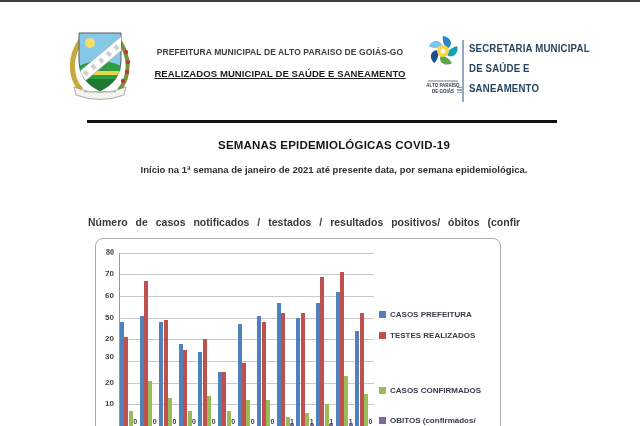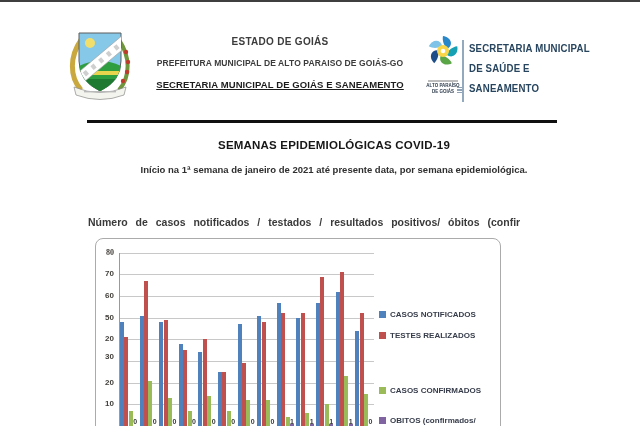--- a/index.html
+++ b/index.html
@@ -88,23 +88,22 @@
           <rect x="31" y="40" width="5" height="4" fill="#cfcfcf"></rect>
           <rect x="31" y="50" width="5" height="4" fill="#cfcfcf"></rect>
         </g>
       </g>
       <path d="M8 59 Q34 70 60 59 L58 67 Q34 76 10 67 Z" fill="#f4f4ee" stroke="#8a8a8a" stroke-width="0.7"></path>
       <rect x="18" y="63" width="32" height="1.4" fill="#b9b9b9"></rect>
     </svg>
   </div>
 
   <div id="header-center" class="abs">
-    <div id="hc1">ESTADO DE GOIÁS</div>
     <div id="hc2">PREFEITURA MUNICIPAL DE ALTO PARAISO DE GOIÁS-GO</div>
-    <div id="hc3">SECRETARIA MUNICIPAL DE GOIÁS E SANEAMENTO</div>
+    <div id="hc3">REALIZADOS MUNICIPAL DE SAÚDE E SANEAMENTO</div>
   </div>
 
   <div id="health-logo" class="abs">
     <svg width="34" height="40" viewBox="0 0 34 40">
       <g>
         <path d="M17 2 C25 3 28 11 21 15 C18 11 16 7 17 2 Z" fill="#2787c8"></path>
         <path d="M17 2 C25 3 28 11 21 15 C18 11 16 7 17 2 Z" fill="#16a0b4" transform="rotate(72 17 17)"></path>
         <path d="M17 2 C25 3 28 11 21 15 C18 11 16 7 17 2 Z" fill="#5aa646" transform="rotate(144 17 17)"></path>
         <path d="M17 2 C25 3 28 11 21 15 C18 11 16 7 17 2 Z" fill="#1d4e89" transform="rotate(216 17 17)"></path>
         <path d="M17 2 C25 3 28 11 21 15 C18 11 16 7 17 2 Z" fill="#7fc3e8" transform="rotate(288 17 17)"></path>
@@ -207,21 +206,21 @@
         <div class="bar" style="left: 233.2px; top: 185px; width: 4px; height: 2px; background: rgb(128, 100, 162);"></div>
         <div class="dlabel" style="left: 230.2px; top: 179px;">1</div>
         <div class="bar" style="left: 252.8px; top: 185px; width: 4px; height: 2px; background: rgb(128, 100, 162);"></div>
         <div class="dlabel" style="left: 249.8px; top: 179px;">1</div>
         <div class="dlabel" style="left: 269.4px; top: 179px;">0</div>
       </div>
     <div id="legend">
         <div class="legrow" style="top: 71px;">
           <div class="legsq" style="background: rgb(79, 129, 189);"></div>
           <div class="legtxt">
-            <div>CASOS NOTIFICADOS</div>
+            <div>CASOS PREFEITURA</div>
           </div>
         </div>
         <div class="legrow" style="top: 92px;">
           <div class="legsq" style="background: rgb(192, 80, 77);"></div>
           <div class="legtxt">
             <div>TESTES REALIZADOS</div>
           </div>
         </div>
         <div class="legrow" style="top: 147px;">
           <div class="legsq" style="background: rgb(155, 187, 89);"></div>

